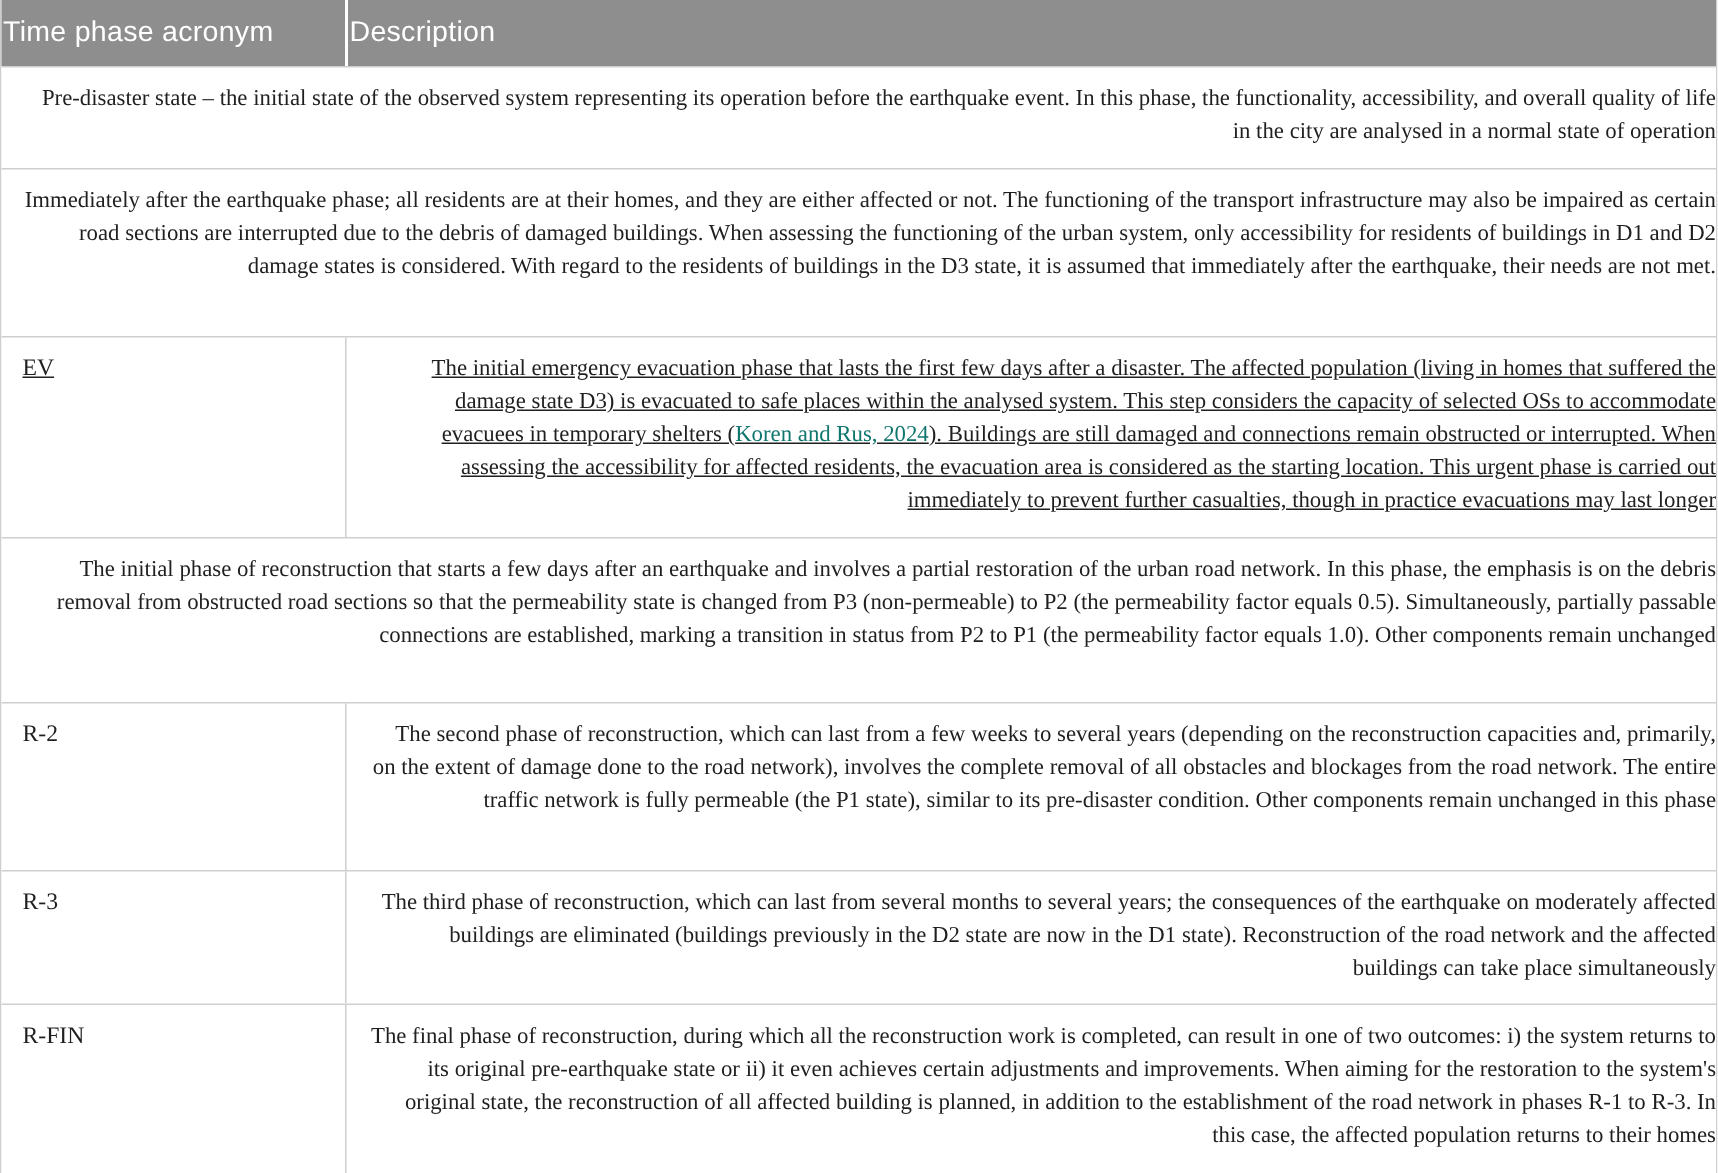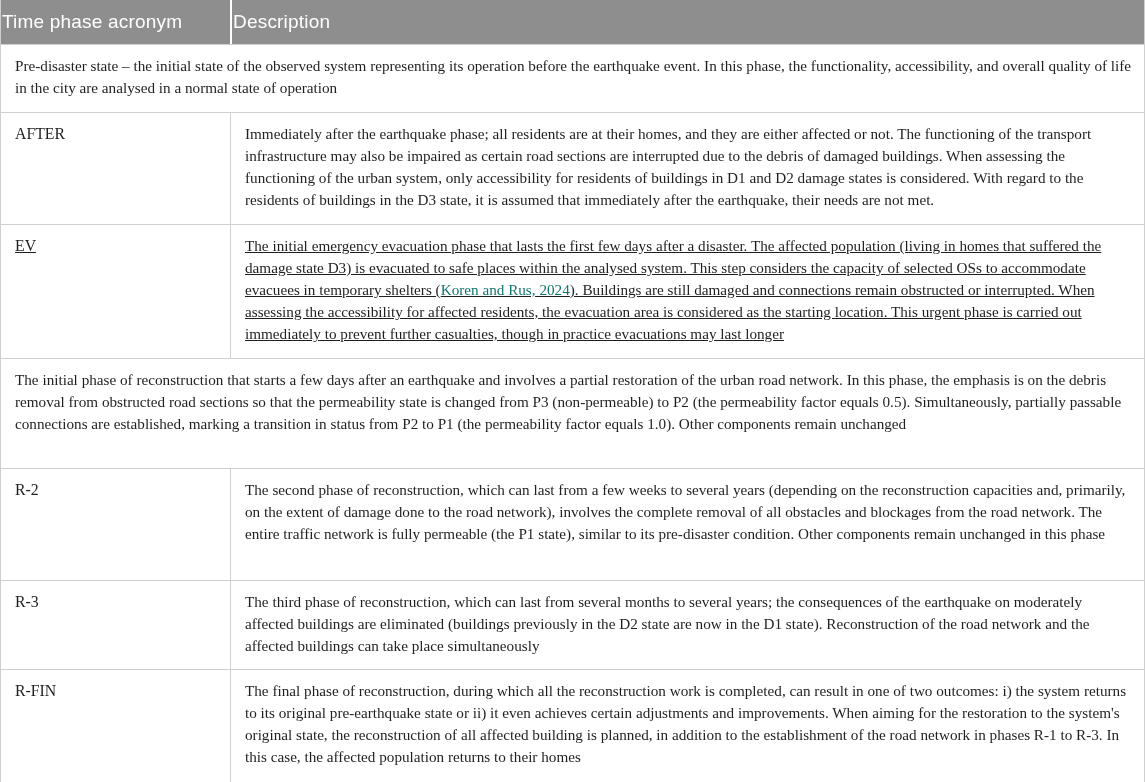--- a/index.html
+++ b/index.html
@@ -63,22 +63,22 @@
     color: #1f1f1f;
   }
   .cell.acronym {
     flex: 0 0 230px;
     width: 230px;
     border-right: 1px solid #cfcfcf;
     font-size: 15.8px;
   }
   .cell.desc {
     flex: 1;
-    padding-right: 10px;
-    text-align: left;
+    padding-right: 0;
+    text-align: right;
   }
   .citation {
     color: #0f766e;
     text-decoration: none;
     cursor: pointer;
   }
 </style>
 </head>
 <body>
 
@@ -87,21 +87,20 @@
   <div class="header-row">
     <div class="header-cell col1">Time phase acronym</div>
     <div class="header-cell col2">Description</div>
   </div>
 
   <div class="row r0">
     <div class="cell desc">Pre-disaster state – the initial state of the observed system representing its operation before the earthquake event. In this phase, the functionality, accessibility, and overall quality of life in the city are analysed in a normal state of operation</div>
   </div>
 
   <div class="row r1">
-    <div class="cell acronym">AFTER</div>
     <div class="cell desc">Immediately after the earthquake phase; all residents are at their homes, and they are either affected or not. The functioning of the transport infrastructure may also be impaired as certain road sections are interrupted due to the debris of damaged buildings. When assessing the functioning of the urban system, only accessibility for residents of buildings in D1 and D2 damage states is considered. With regard to the residents of buildings in the D3 state, it is assumed that immediately after the earthquake, their needs are not met.</div>
   </div>
 
   <div class="row r2">
     <div class="cell acronym">EV</div>
     <div class="cell desc"><span>The initial emergency evacuation phase that lasts the first few days after a disaster. The affected population (living in homes that suffered the damage state D3) is evacuated to safe places within the analysed system. This step considers the capacity of selected OSs to accommodate evacuees in temporary shelters (</span><a href="#" class="citation">Koren and Rus, 2024</a><span>). Buildings are still damaged and connections remain obstructed or interrupted. When assessing the accessibility for affected residents, the evacuation area is considered as the starting location. This urgent phase is carried out immediately to prevent further casualties, though in practice evacuations may last longer</span></div>
   </div>
 
   <div class="row r3">
     <div class="cell desc">The initial phase of reconstruction that starts a few days after an earthquake and involves a partial restoration of the urban road network. In this phase, the emphasis is on the debris removal from obstructed road sections so that the permeability state is changed from P3 (non-permeable) to P2 (the permeability factor equals 0.5). Simultaneously, partially passable connections are established, marking a transition in status from P2 to P1 (the permeability factor equals 1.0). Other components remain unchanged</div>

